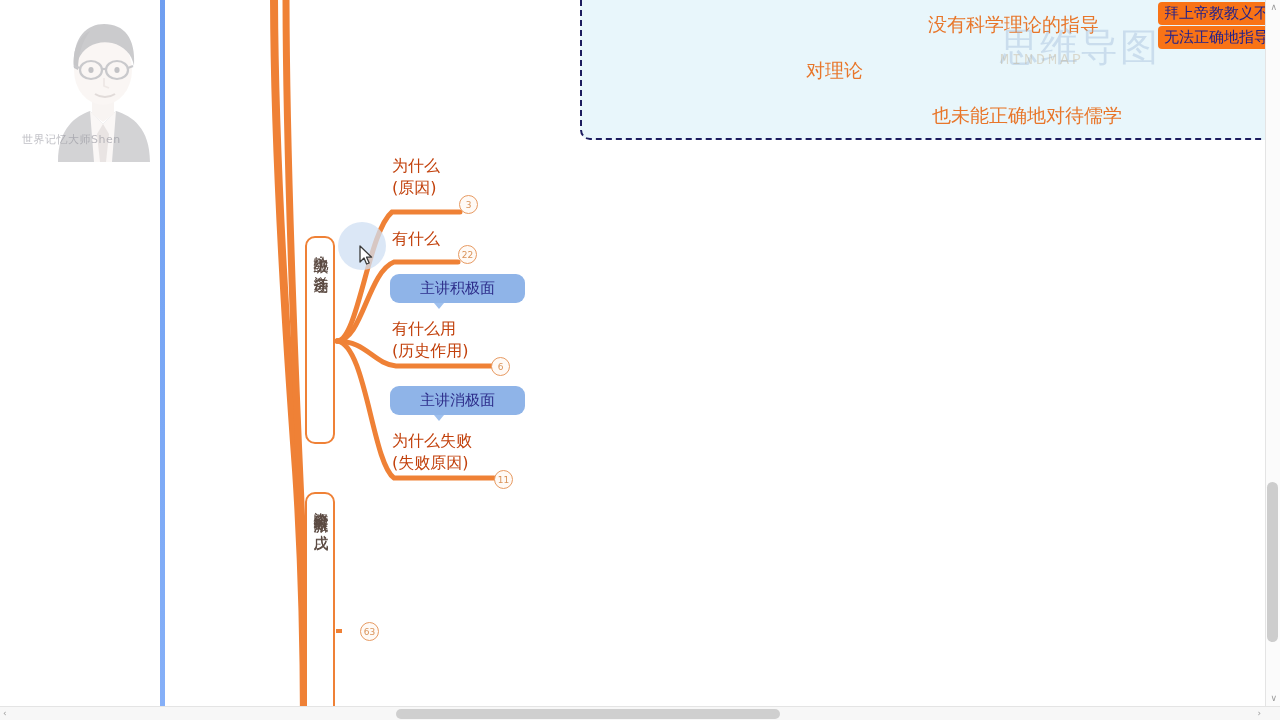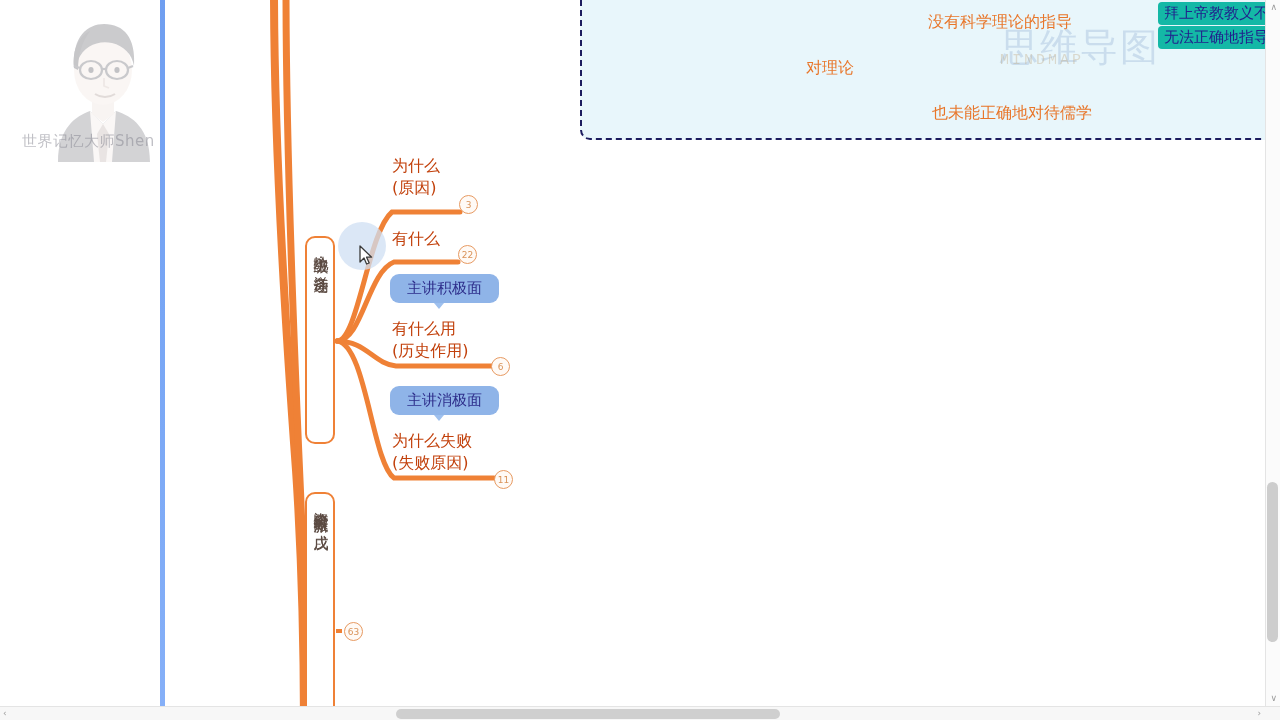--- a/index.html
+++ b/index.html
@@ -27,21 +27,21 @@
   
   #avatar-wrap {
     position: absolute;
     left: 28px; top: 12px;
     width: 150px; height: 150px;
     opacity: 0.30;
   }
   #avatar-name {
     position: absolute;
     left: 22px; top: 132px;
-    font-size: 15px;
+    font-size: 11px;
     color: #8c8c96;
     opacity: 0.55;
     letter-spacing: 0.5px;
     white-space: nowrap;
     font-family: "DejaVu Sans", sans-serif;
   }
   
   #blue-rule {
     position: absolute;
     left: 160px; top: -6px;
@@ -84,21 +84,21 @@
     line-height: 1.35;
     white-space: nowrap;
     font-family: "DejaVu Sans", sans-serif;
   }
   
   .pill {
     position: absolute;
     background: #8fb4e8;
     color: #2d2d8a;
     font-size: 15px;
-    padding: 5px 17px;
+    padding: 5px 30px;
     border-radius: 9px;
     white-space: nowrap;
     font-family: "DejaVu Sans", sans-serif;
   }
   .pill-caret {
     position: absolute;
     width: 0; height: 0;
     border-left: 5px solid transparent;
     border-right: 5px solid transparent;
     border-top: 6px solid #9ec0ee;
@@ -123,31 +123,31 @@
     left: 580px; top: -40px;
     width: 706px; height: 180px;
     border: 2px dashed #1c1c5e;
     border-radius: 10px;
     background: #e8f6fb;
     box-sizing: border-box;
   }
   
   .rtext {
     position: absolute;
-    font-size: 16px;
+    font-size: 19px;
     white-space: nowrap;
     font-family: "DejaVu Sans", sans-serif;
   }
   .t-orange { color: #e8762a; }
   .t-dark   { color: #333333; }
   .t-red    { color: #d83b2c; }
   
   .rbox {
     position: absolute;
-    background: #14b8a6;
+    background: #f97316;
     color: #21218c;
     font-size: 15px;
     padding: 2px 6px;
     border-radius: 4px;
     white-space: nowrap;
     font-family: "DejaVu Sans", sans-serif;
   }
   
   #brandmark {
     position: absolute;
@@ -331,21 +331,21 @@
   <div class="pill" style="left:390px; top:386px;">主讲消极面</div>
   <div class="pill-caret" style="left:434px; top:415px;"></div>
 
   <div class="leaf" style="left:392px; top:430px;">
     <div>为什么失败</div>
     <div>(失败原因)</div>
   </div>
   <div class="badge" style="left:494px; top:470px;">11</div>
 
   <div id="node-weixin" class="vnode">资产阶级维新派：戊戌</div>
-  <div class="badge" style="left:344px; top:622px;">63</div>
+  <div class="badge" style="left:360px; top:622px;">63</div>
 
   <div class="rtext t-orange" style="left:806px; top:58px;">对理论</div>
 
   <div class="rtext" style="left:928px; top:12px;">
     <span class="t-orange">没有科学理论的指导</span>
   </div>
 
 
   <div class="rtext" style="left:932px; top:103px;">
     <span class="t-orange">也未能正确地对待儒学</span>

